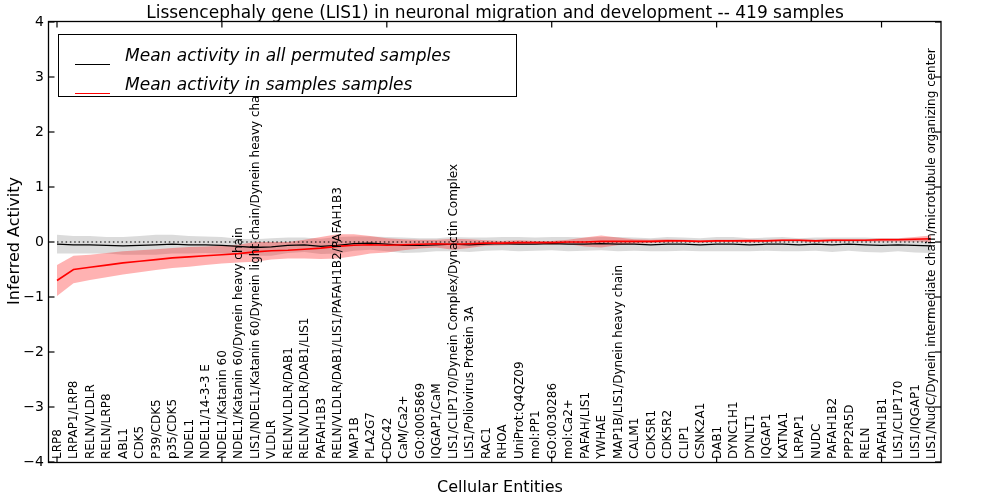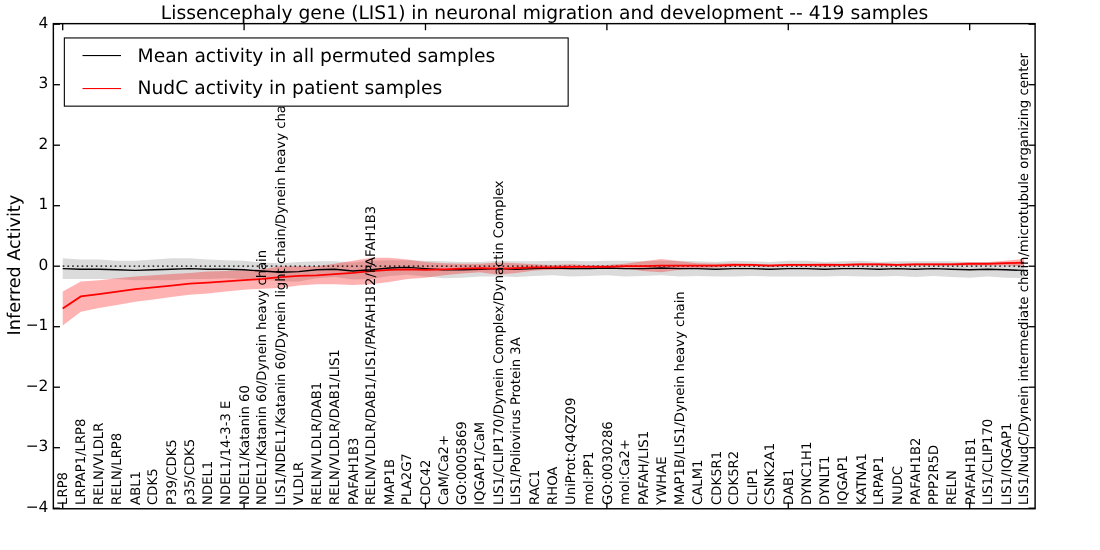--- a/index.html
+++ b/index.html
@@ -10,21 +10,21 @@
   .cat{position:absolute;font-size:12px;line-height:12px;white-space:nowrap;color:#000;
        transform-origin:0 0;transform:rotate(-90deg);}
   #ytick-labels{position:absolute;left:0;top:0;z-index:2;}
   .ytick{position:absolute;width:32px;text-align:right;font-size:14px;color:#000;}
   .ylabel-wrap{position:absolute;left:13px;top:241px;z-index:2;}
   .ylabel{display:block;transform:translate(-50%,-50%) rotate(-90deg);font-size:16px;white-space:nowrap;color:#000;}
   .xlabel{position:absolute;top:477px;left:0;width:1000px;text-align:center;font-size:16px;color:#000;z-index:2;}
   .legend{position:absolute;left:58px;top:34px;width:459px;height:63px;background:#ffffff;
           border:1.6px solid #000;box-sizing:border-box;display:flex;flex-direction:column;
           justify-content:space-evenly;z-index:5;}
-  .legend-row{display:flex;align-items:center;height:28px;}
+  .legend-row{display:flex;align-items:flex-end;height:28px;font-style:italic;}
   .legend-line{width:35px;height:0;border-top:1.7px solid #000;margin-left:16px;margin-right:15px;flex:0 0 auto;}
   .legend-label{font-size:17px;color:#000;white-space:nowrap;}
 </style>
 </head>
 <body>
 
 <div class="figure">
   <div class="title">Lissencephaly gene (LIS1) in neuronal migration and development -- 419 samples</div>
 
   <svg id="plot-svg" width="1000" height="500">
@@ -130,24 +130,25 @@
       <div class="ytick" style="left: 12px; top: 233px;">0</div>
       <div class="ytick" style="left: 12px; top: 288px;">−1</div>
       <div class="ytick" style="left: 12px; top: 343px;">−2</div>
       <div class="ytick" style="left: 12px; top: 398px;">−3</div>
       <div class="ytick" style="left: 12px; top: 453px;">−4</div>
     </div>
 
   <div class="ylabel-wrap">
     <span class="ylabel">Inferred Activity</span>
   </div>
+  <div class="xlabel">Cellular Entities</div>
 
   <div class="legend">
     <div class="legend-row">
       <span class="legend-line" id="legend-line-0" style="border-top-color: rgb(0, 0, 0);"></span>
       <span class="legend-label">Mean activity in all permuted samples</span>
     </div>
     <div class="legend-row">
       <span class="legend-line" id="legend-line-1" style="border-top-color: rgb(255, 0, 0);"></span>
-      <span class="legend-label">NudC activity in patient samples</span>
+      <span class="legend-label">Mean activity in samples samples</span>
     </div>
   </div>
 </div>
 
 </body></html>

